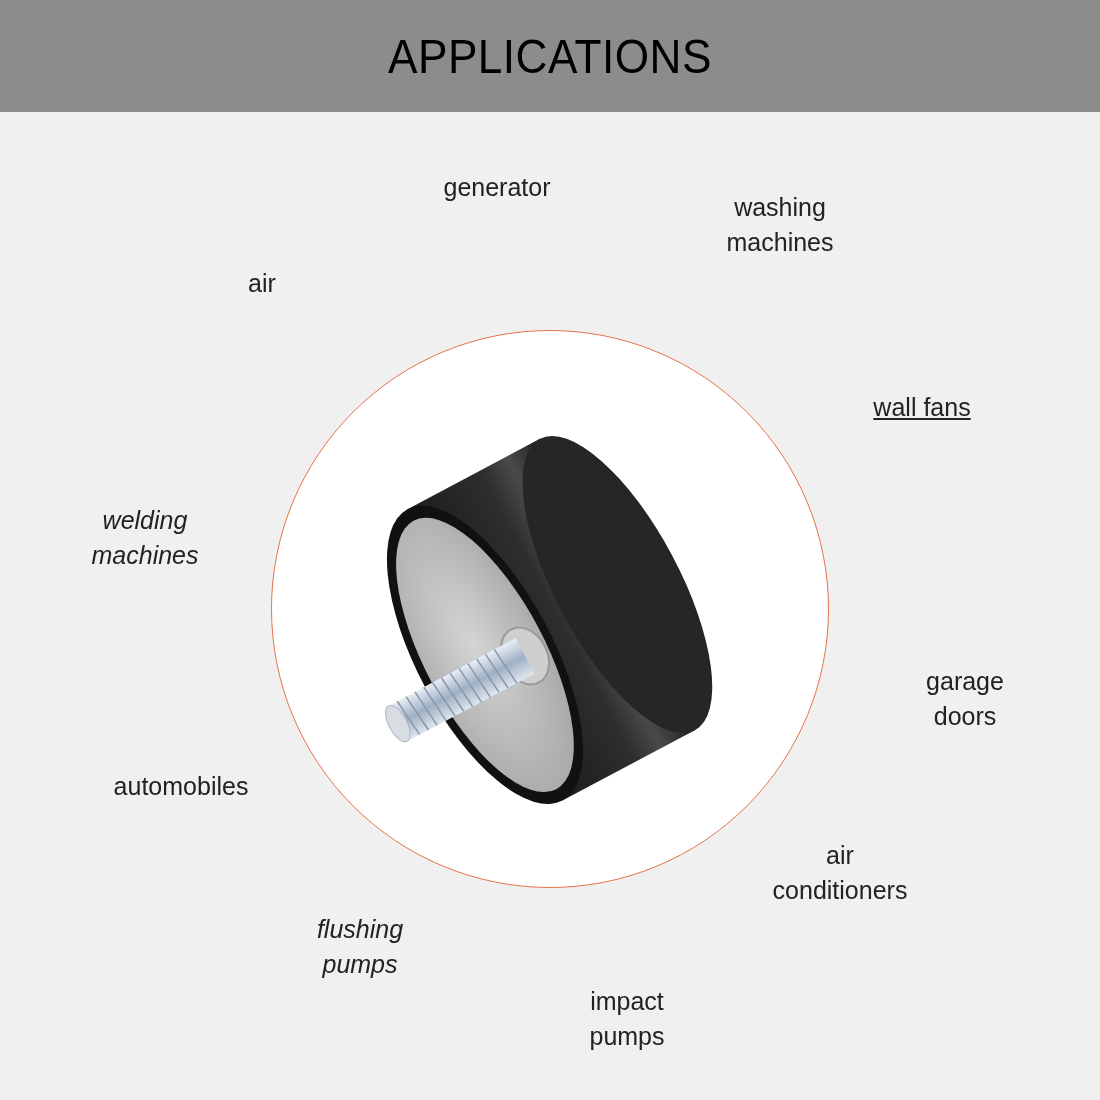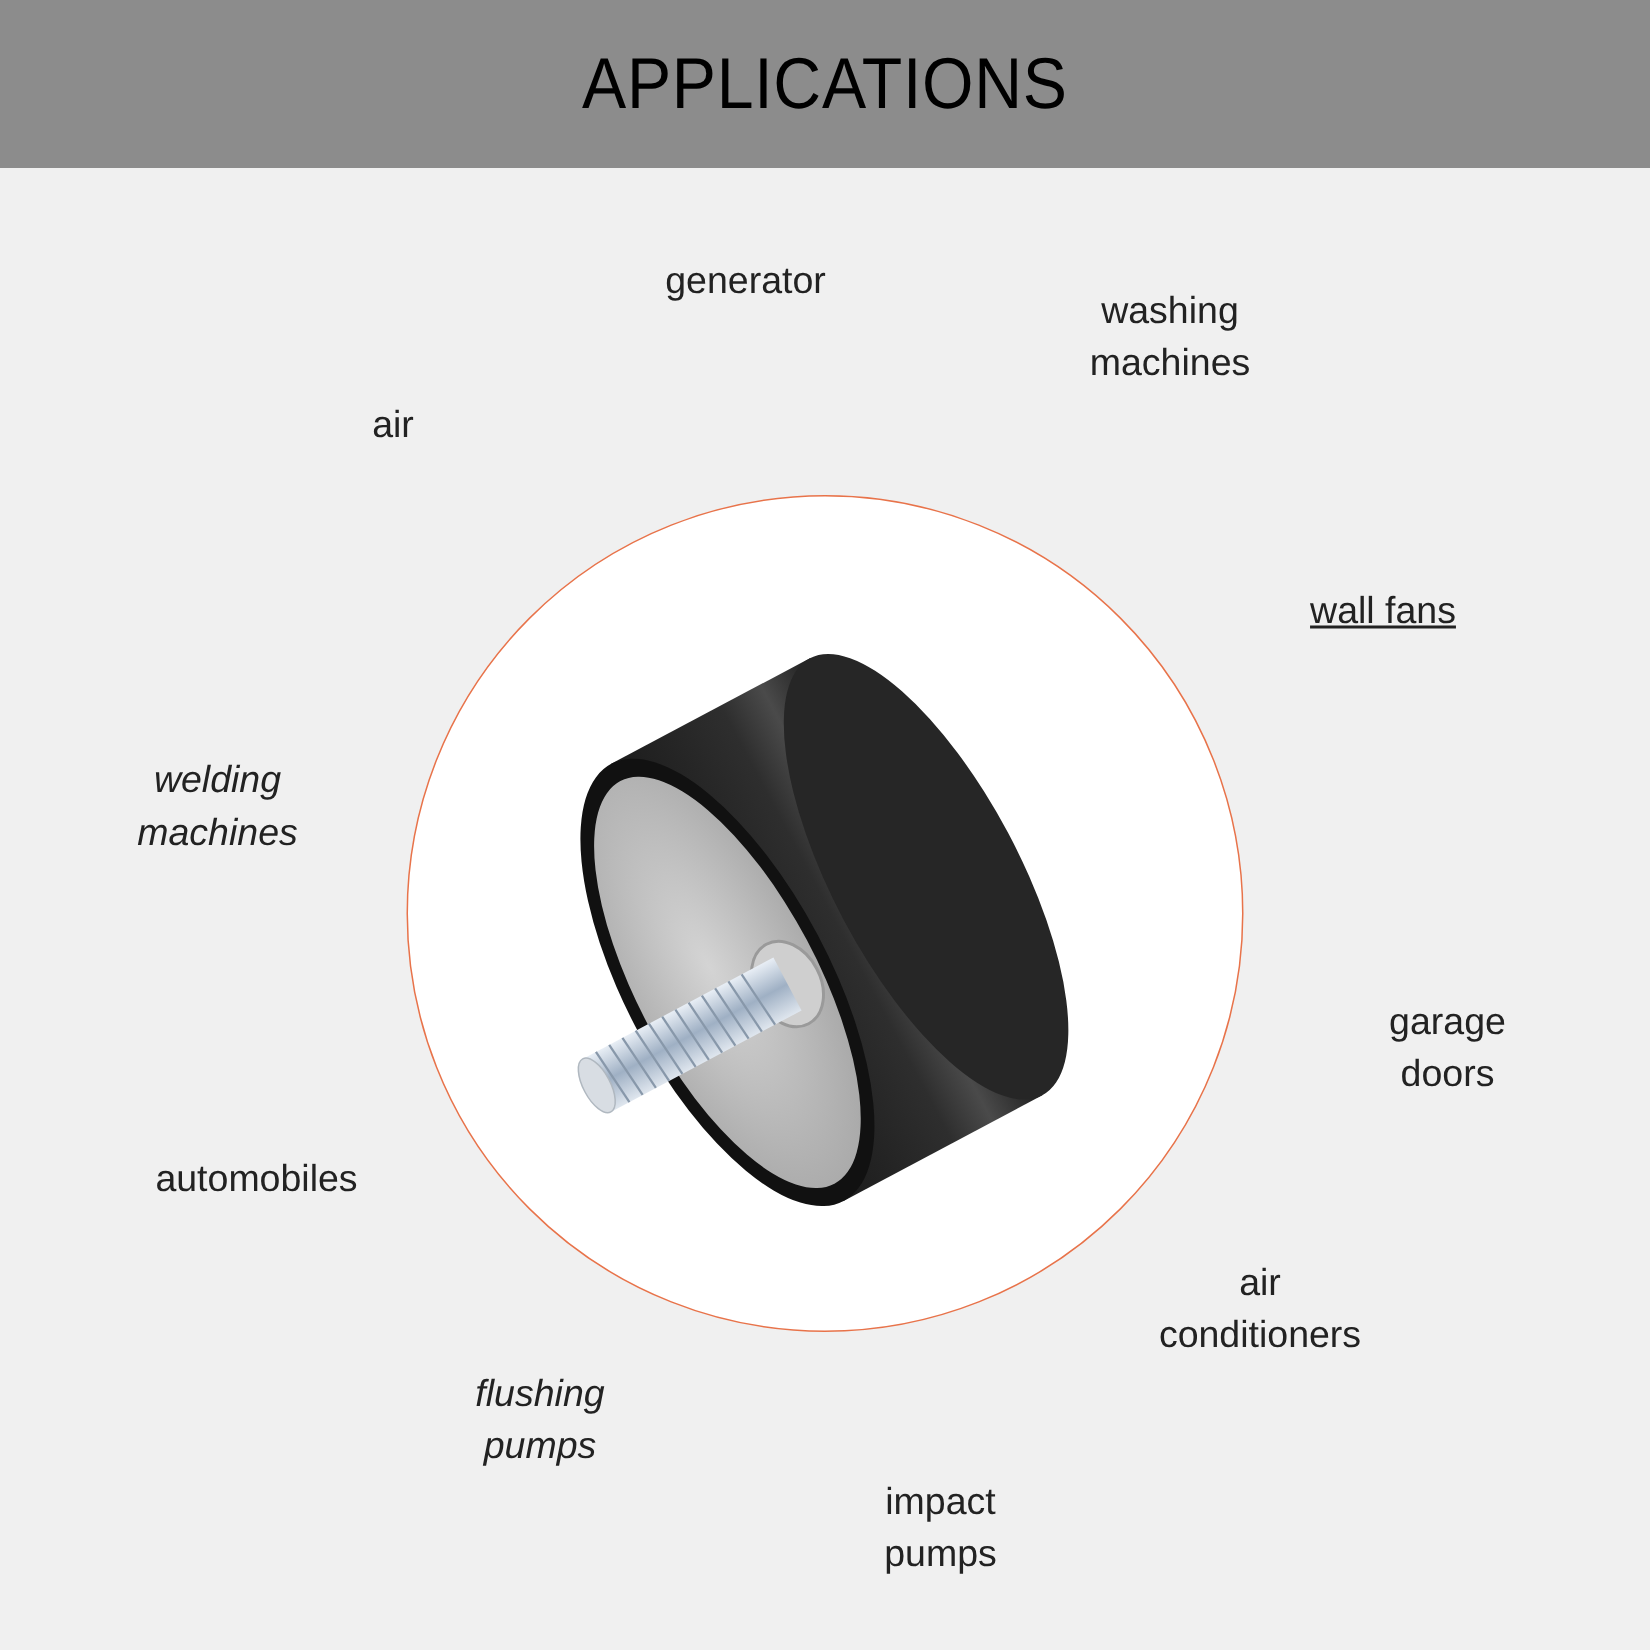--- a/index.html
+++ b/index.html
@@ -98,21 +98,21 @@
       <span>wall fans</span>
     </div>
     <div class="label" style="left: 145px; top: 503px; font-style: italic;">
       <span>welding</span>
       <span>machines</span>
     </div>
     <div class="label" style="left: 965px; top: 628px; margin-top: 36px;">
       <span>garage</span>
       <span>doors</span>
     </div>
-    <div class="label" style="left: 171px; top: 769px;">
+    <div class="label" style="left: 181px; top: 769px;">
       <span>automobiles</span>
     </div>
     <div class="label" style="left: 840px; top: 838px;">
       <span>air</span>
       <span>conditioners</span>
     </div>
     <div class="label" style="left: 360px; top: 912px; font-style: italic;">
       <span>flushing</span>
       <span>pumps</span>
     </div>

